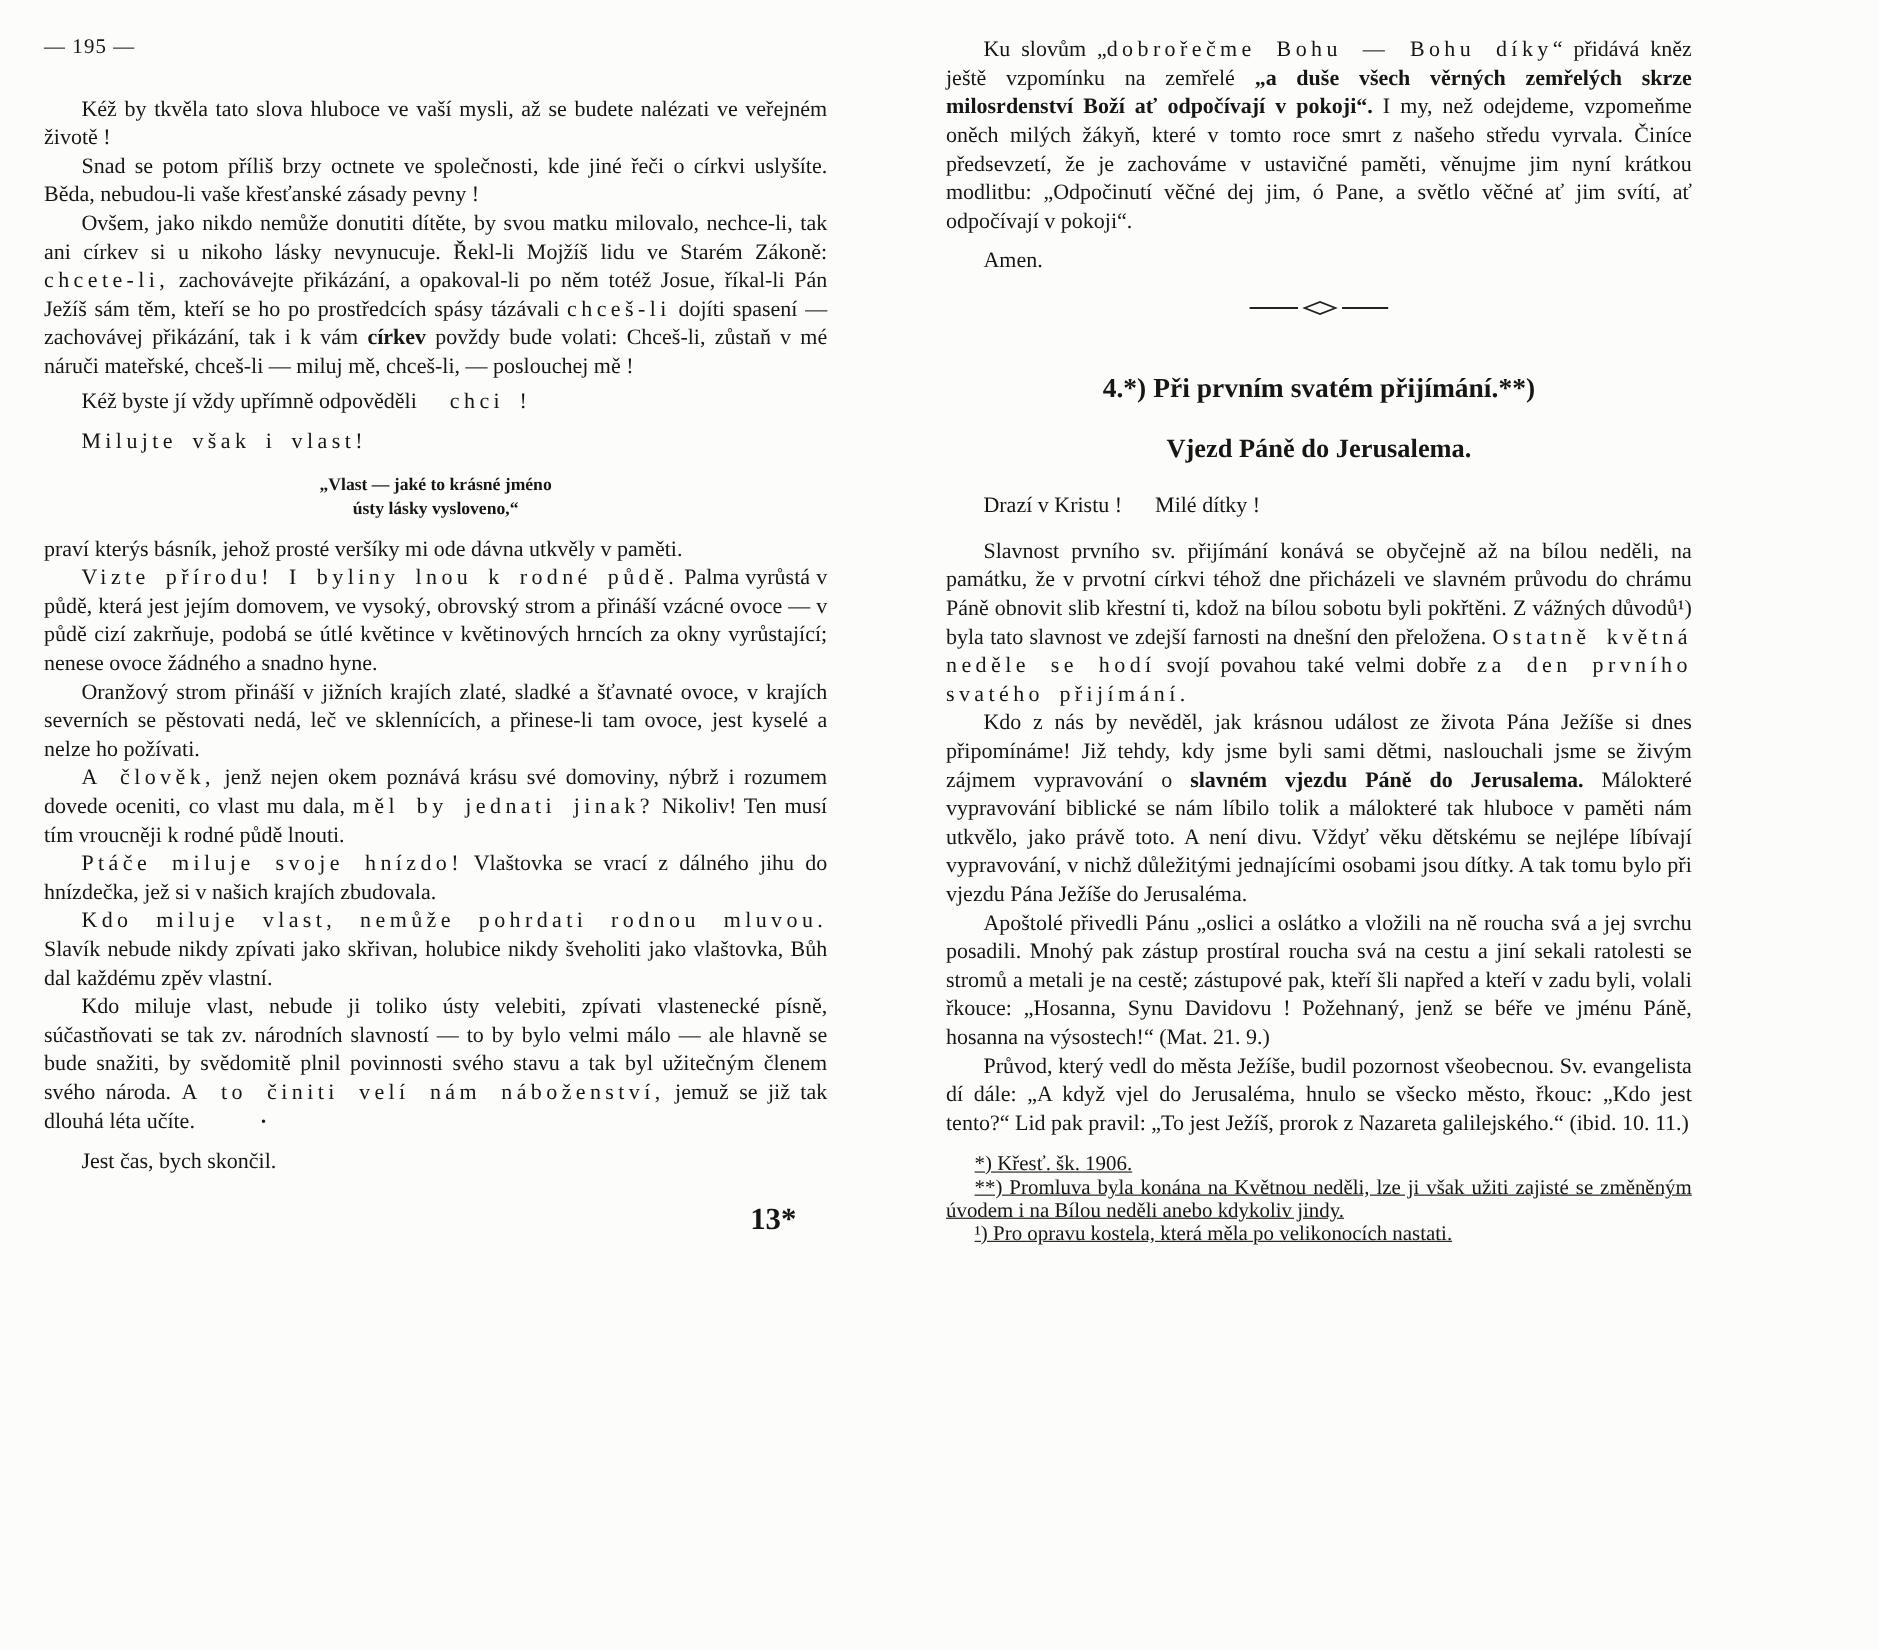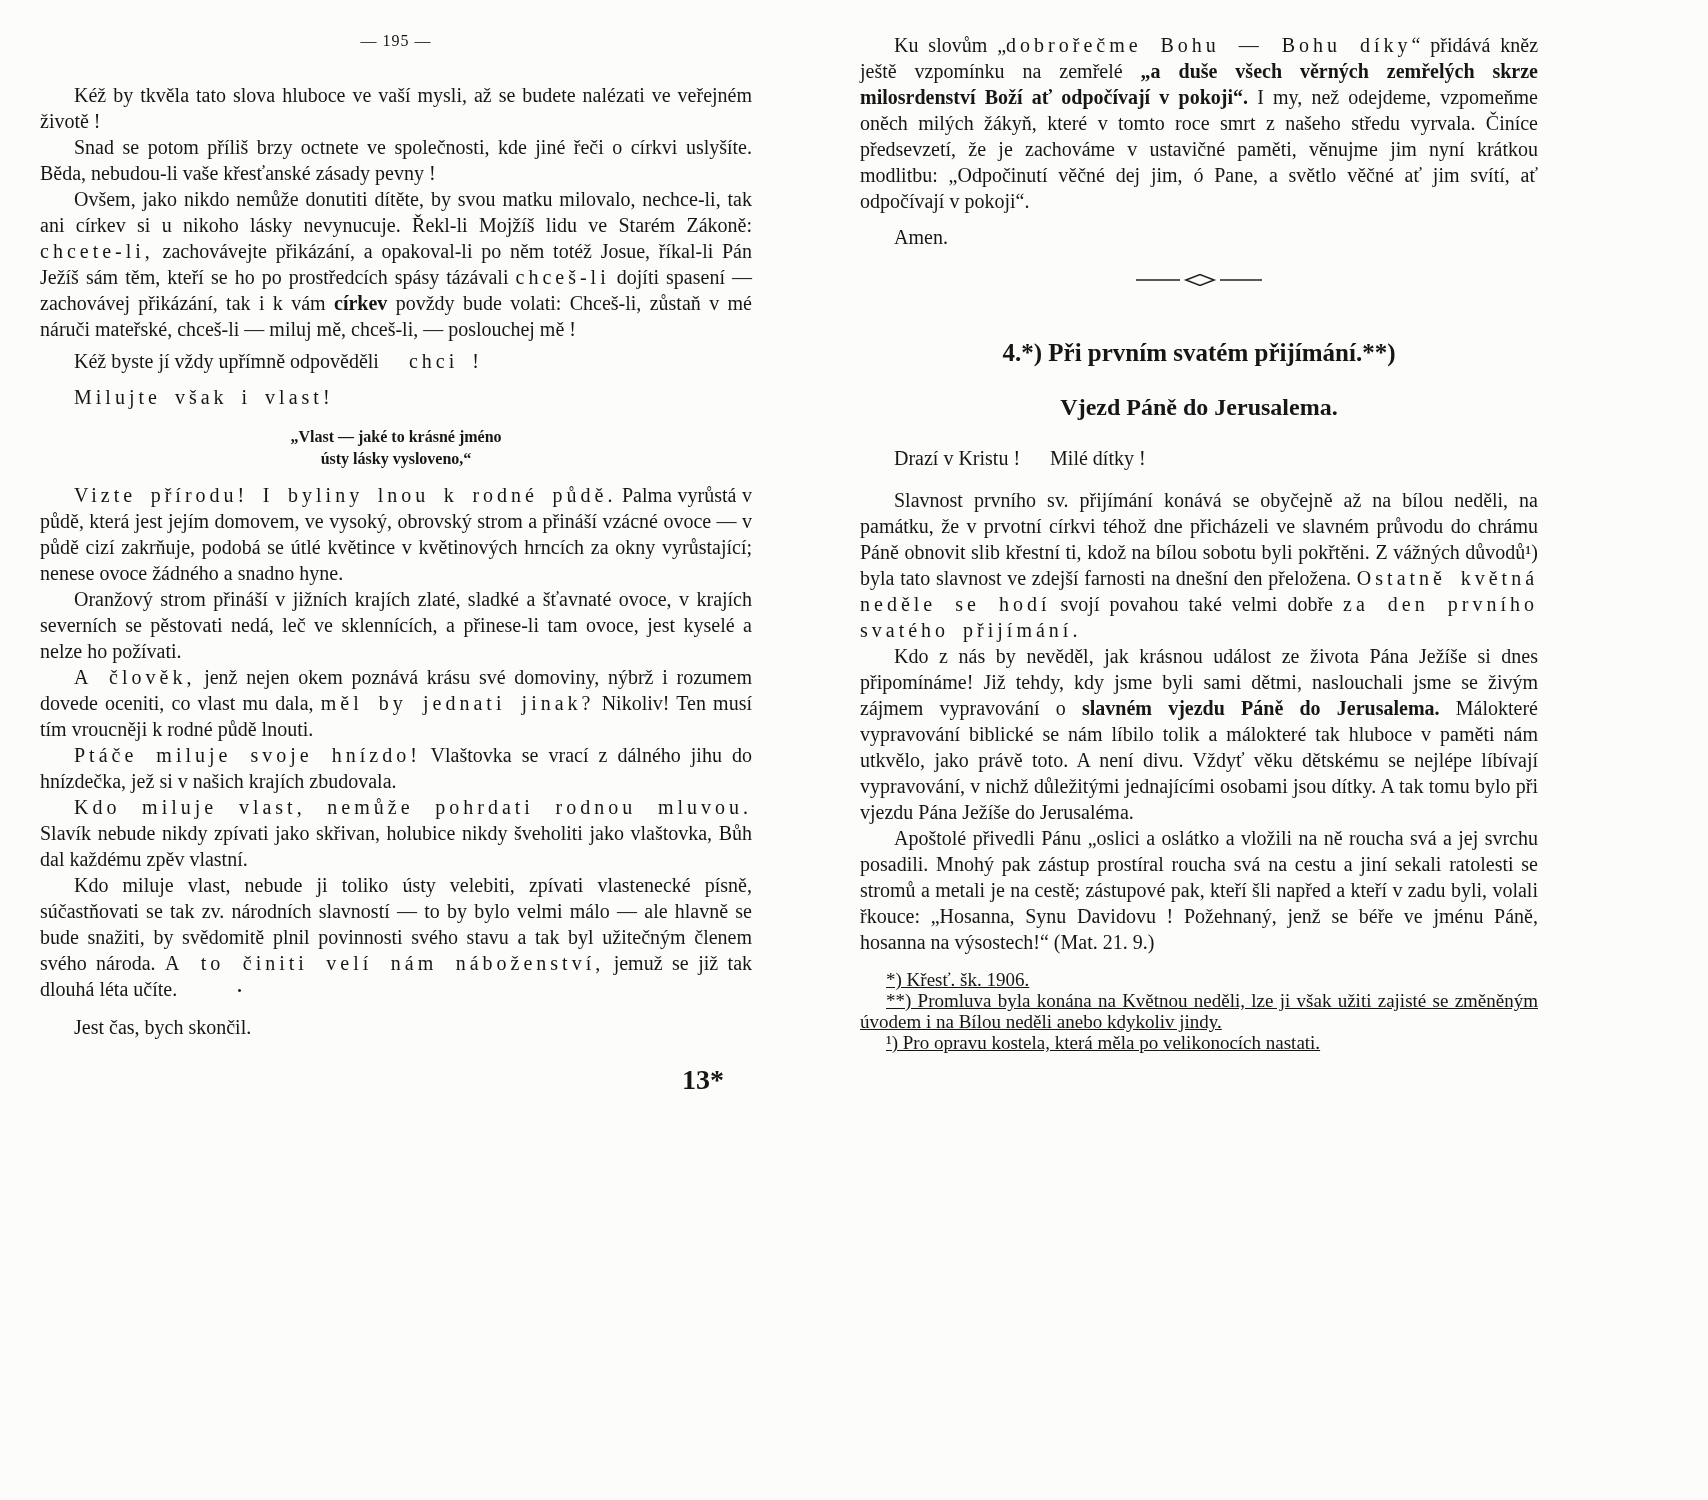--- a/index.html
+++ b/index.html
@@ -7,21 +7,21 @@
     width:1708px;height:1500px;
     background:#fcfcfa;
     font-family:"Liberation Serif","DejaVu Serif",serif;
     color:#161616;
     overflow:hidden;
   }
   .book{display:flex;width:1708px;height:1500px;box-sizing:border-box;padding-top:32px;}
   .col{box-sizing:border-box;}
   .col.left{width:712px;margin-left:40px;}
   .col.right{width:678px;margin-left:108px;}
-  .pagenum{text-align:center;font-size:16px;letter-spacing:1px;margin-bottom:32px;}
+  .pagenum{font-size:19px;letter-spacing:1px;margin-bottom:32px;}
   p{margin:0;font-size:20px;line-height:26px;text-align:justify;text-indent:34px;}
   p.flush{text-indent:0;}
   .g{letter-spacing:0.2em;word-spacing:0.25em;}
   .b{font-weight:bold;}
   .mt6{margin-top:6px;}
   .mt10{margin-top:10px;}
   .quote{text-align:center;font-weight:bold;font-size:16px;line-height:22px;margin:16px 0 12px 0;text-indent:0;}
   .chci{margin-left:30px;}
   .sig{text-align:right;padding-right:28px;font-weight:bold;font-size:28px;margin-top:24px;}
   .amen{margin-top:10px;}
@@ -50,20 +50,21 @@
 
     <p class="mt6"><span>Kéž byste jí vždy upřímně odpověděli</span><span class="g chci">chci !</span></p>
 
     <p class="mt10 g">Milujte však i vlast!</p>
 
     <div class="quote">
       <div>„Vlast — jaké to krásné jméno</div>
       <div>ústy lásky vysloveno,“</div>
     </div>
 
+    <p class="flush">praví kterýs básník, jehož prosté veršíky mi ode dávna utkvěly v paměti.</p>
 
     <p><span class="g">Vizte přírodu! I byliny lnou k rodné půdě.</span><span> Palma vyrůstá v půdě, která jest jejím domovem, ve vysoký, obrovský strom a přináší vzácné ovoce — v půdě cizí zakrňuje, podobá se útlé květince v květinových hrncích za okny vyrůstající; nenese ovoce žádného a snadno hyne.</span></p>
 
     <p>Oranžový strom přináší v jižních krajích zlaté, sladké a šťavnaté ovoce, v krajích severních se pěstovati nedá, leč ve sklennících, a přinese-li tam ovoce, jest kyselé a nelze ho požívati.</p>
 
     <p><span class="g">A člověk,</span><span> jenž nejen okem poznává krásu své domoviny, nýbrž i rozumem dovede oceniti, co vlast mu dala, </span><span class="g">měl by jednati jinak?</span><span> Nikoliv! Ten musí tím vroucněji k rodné půdě lnouti.</span></p>
 
     <p><span class="g">Ptáče miluje svoje hnízdo!</span><span> Vlaštovka se vrací z dálného jihu do hnízdečka, jež si v našich krajích zbudovala.</span></p>
 
     <p><span class="g">Kdo miluje vlast, nemůže pohrdati rodnou mluvou.</span><span> Slavík nebude nikdy zpívati jako skřivan, holubice nikdy šveholiti jako vlaštovka, Bůh dal každému zpěv vlastní.</span></p>
@@ -94,20 +95,21 @@
     <div class="subheading">Vjezd Páně do Jerusalema.</div>
 
     <p class="salutation"><span>Drazí v Kristu !</span><span class="sal-gap">Milé dítky !</span></p>
 
     <p class="body-start"><span>Slavnost prvního sv. přijímání konává se obyčejně až na bílou neděli, na památku, že v prvotní církvi téhož dne přicházeli ve slavném průvodu do chrámu Páně obnovit slib křestní ti, kdož na bílou sobotu byli pokřtěni. Z vážných důvodů¹) byla tato slavnost ve zdejší farnosti na dnešní den přeložena. </span><span class="g">Ostatně květná neděle se hodí</span><span> svojí povahou také velmi dobře </span><span class="g">za den prvního svatého přijímání.</span></p>
 
     <p><span>Kdo z nás by nevěděl, jak krásnou událost ze života Pána Ježíše si dnes připomínáme! Již tehdy, kdy jsme byli sami dětmi, naslouchali jsme se živým zájmem vypravování o </span><span class="b">slavném vjezdu Páně do Jerusalema.</span><span> Málokteré vypravování biblické se nám líbilo tolik a málokteré tak hluboce v paměti nám utkvělo, jako právě toto. A není divu. Vždyť věku dětskému se nejlépe líbívají vypravování, v nichž důležitými jednajícími osobami jsou dítky. A tak tomu bylo při vjezdu Pána Ježíše do Jerusaléma.</span></p>
 
     <p>Apoštolé přivedli Pánu „oslici a oslátko a vložili na ně roucha svá a jej svrchu posadili. Mnohý pak zástup prostíral roucha svá na cestu a jiní sekali ratolesti se stromů a metali je na cestě; zástupové pak, kteří šli napřed a kteří v zadu byli, volali řkouce: „Hosanna, Synu Davidovu ! Požehnaný, jenž se béře ve jménu Páně, hosanna na výsostech!“ (Mat. 21. 9.)</p>
 
+    <p>Průvod, který vedl do města Ježíše, budil pozornost všeobecnou. Sv. evangelista dí dále: „A když vjel do Jerusaléma, hnulo se všecko město, řkouc: „Kdo jest tento?“ Lid pak pravil: „To jest Ježíš, prorok z Nazareta galilejského.“ (ibid. 10. 11.)</p>
 
     <div class="footnotes">
       <p>*) Křesť. šk. 1906.</p>
       <p>**) Promluva byla konána na Květnou neděli, lze ji však užiti zajisté se změněným úvodem i na Bílou neděli anebo kdykoliv jindy.</p>
       <p>¹) Pro opravu kostela, která měla po velikonocích nastati.</p>
     </div>
   </div>
 
 </div>
 

